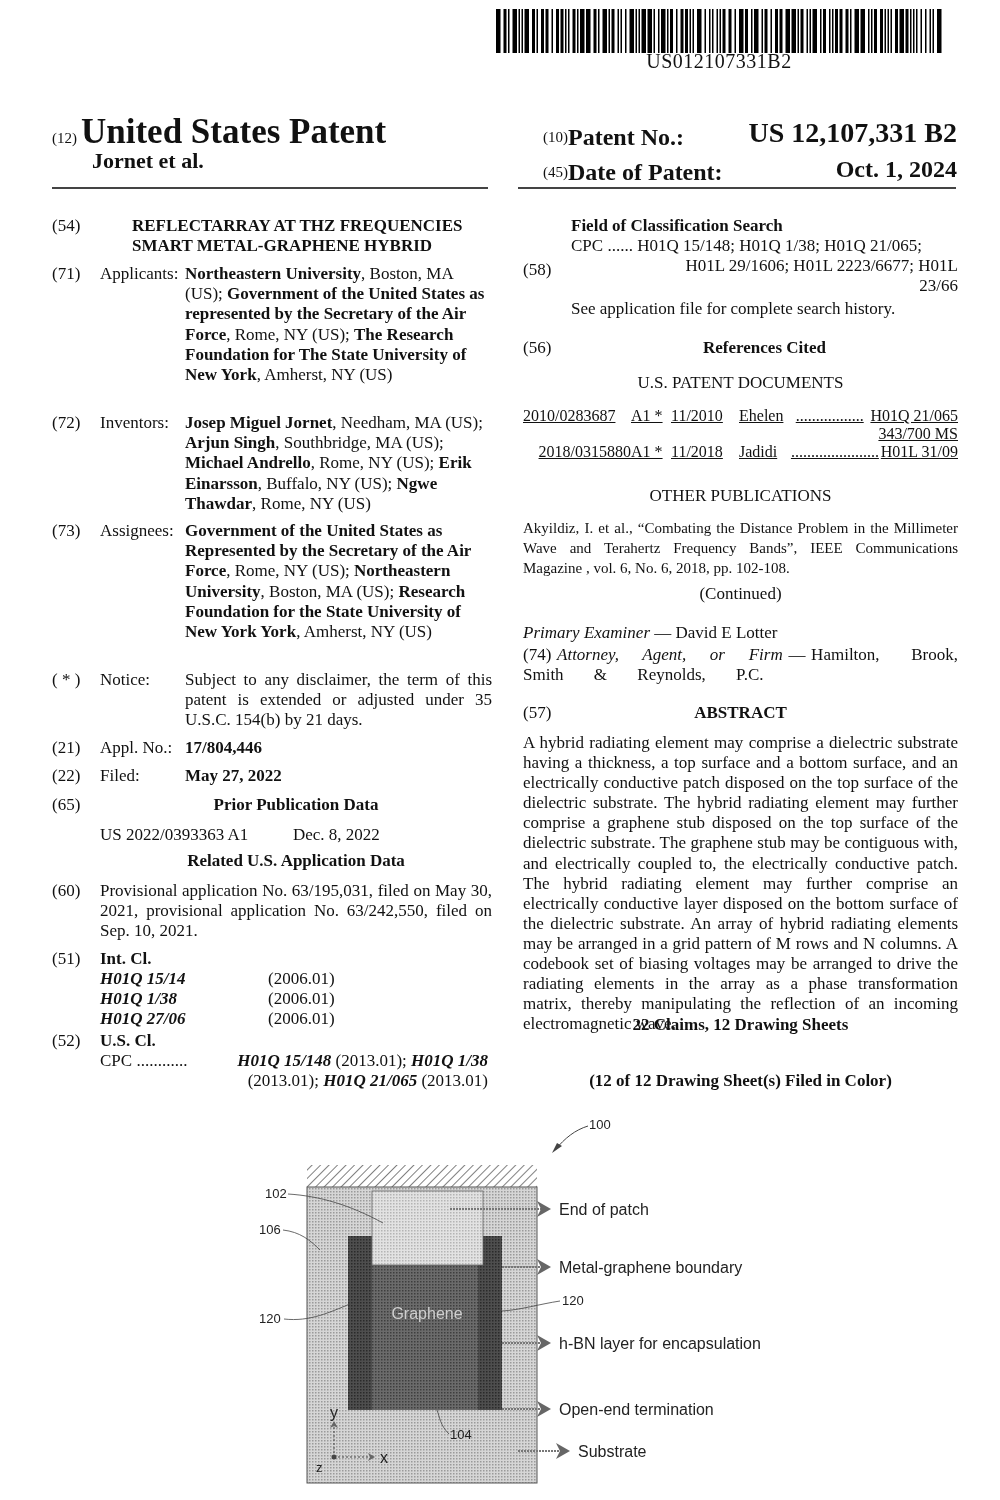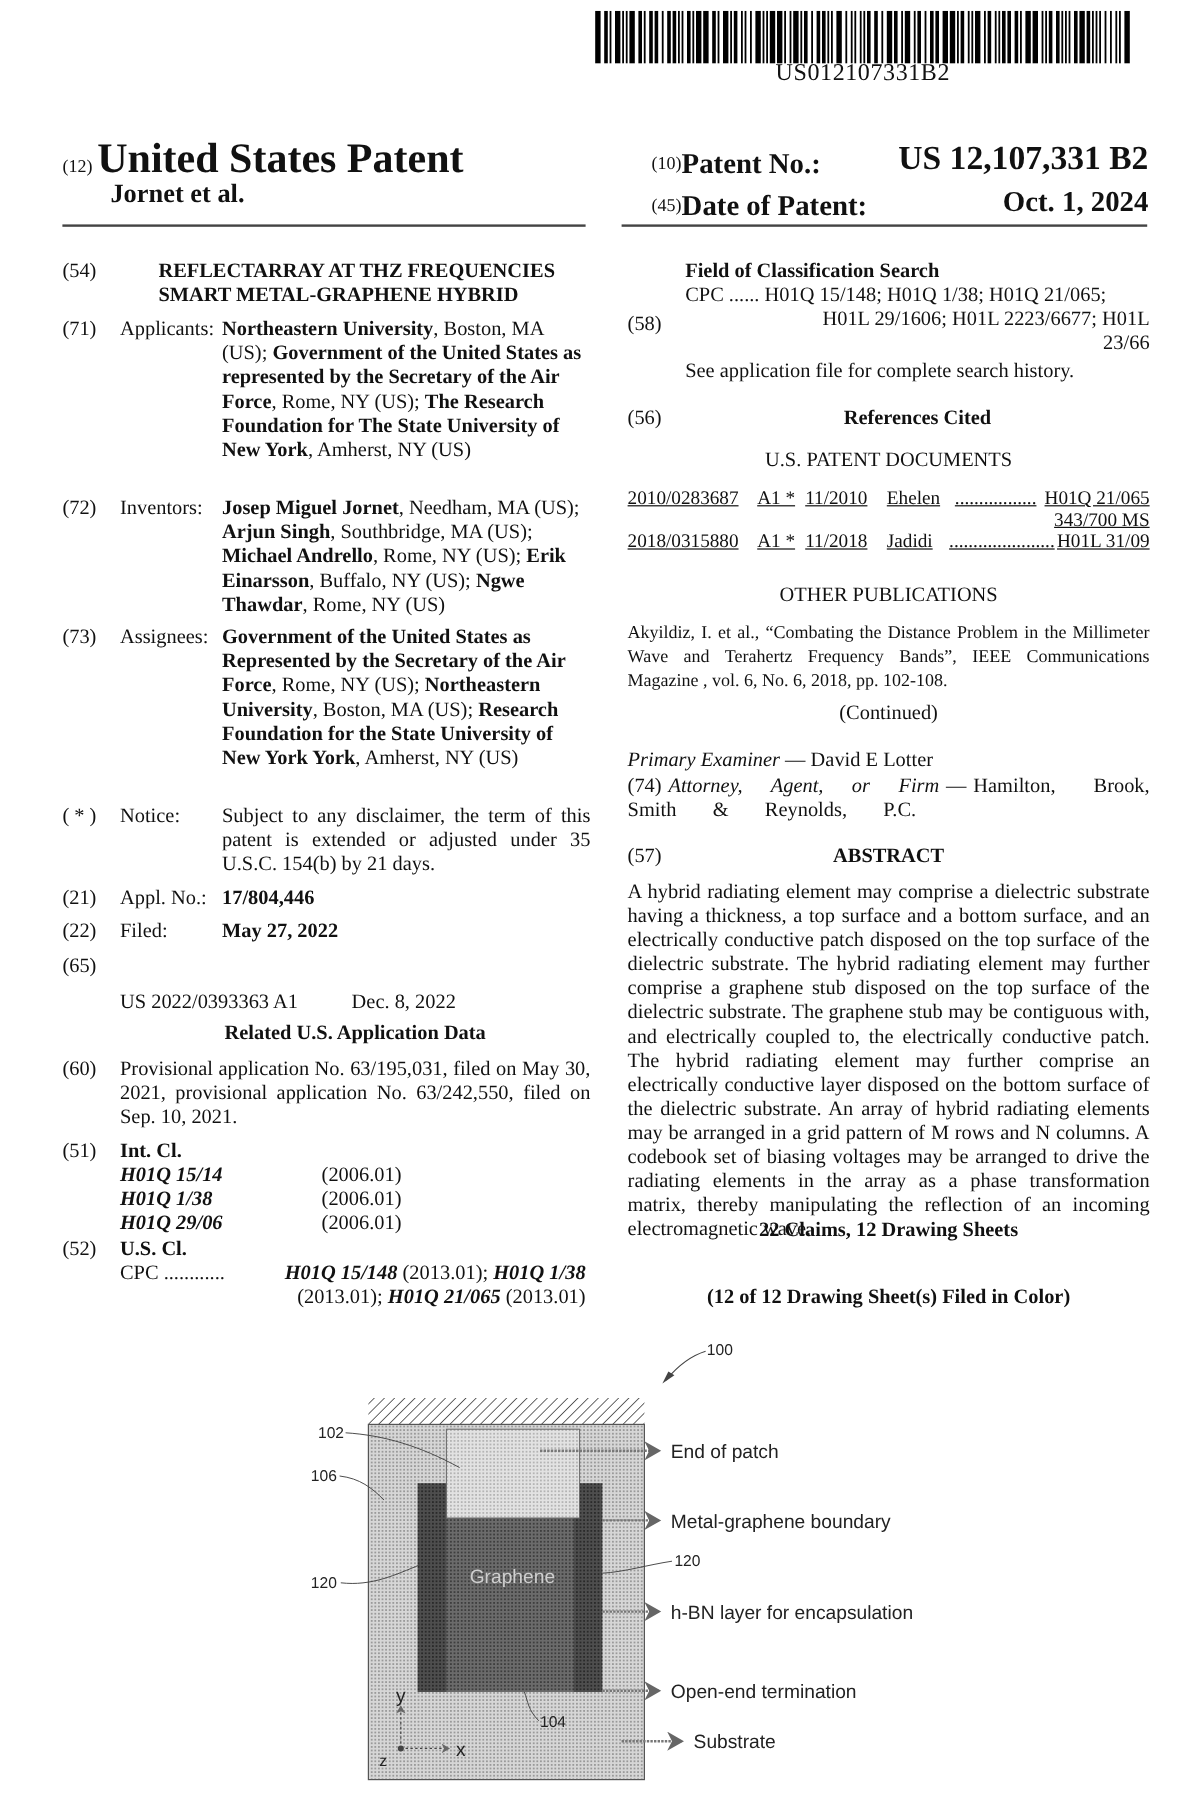--- a/index.html
+++ b/index.html
@@ -215,39 +215,40 @@
   </div>
 
   <div class="fld" style="top:766px;height:20px;">
     <span class="code">(22)</span>
     <span class="lab">Filed:</span>
     <div class="body b">May 27, 2022</div>
   </div>
 
   <div class="fld" style="top:795px;height:20px;">
     <span class="code">(65)</span>
+    <div class="b center" style="position:absolute;left:48px;width:392px;">Prior Publication Data</div>
   </div>
   <div class="fld" style="top:825px;height:20px;">
     <span style="position:absolute;left:48px;">US 2022/0393363 A1</span>
     <span style="position:absolute;left:241px;">Dec. 8, 2022</span>
   </div>
   <div class="fld b center" style="top:851px;height:20px;left:100px;width:392px;">Related U.S. Application Data</div>
 
   <div class="fld" style="top:881px;height:62px;">
     <span class="code">(60)</span>
     <div class="body justify" style="left:48px;width:392px;">Provisional application No. 63/195,031, filed on May 30, 2021, provisional application No. 63/242,550, filed on Sep. 10, 2021.</div>
   </div>
 
   <div class="fld" style="top:949px;height:80px;">
     <span class="code">(51)</span>
     <div class="b" style="position:absolute;left:48px;">Int. Cl.</div>
     <div id="intcl-list" style="position:absolute;left:48px;top:20px;width:300px;">
         <div style="position: relative; height: 20.2px;"><span class="bi">H01Q 15/14</span><span style="position: absolute; left: 168px;">(2006.01)</span></div>
         <div style="position: relative; height: 20.2px;"><span class="bi">H01Q 1/38</span><span style="position: absolute; left: 168px;">(2006.01)</span></div>
-        <div style="position: relative; height: 20.2px;"><span class="bi">H01Q 29/06</span><span style="position: absolute; left: 168px;">(2006.01)</span></div>
+        <div style="position: relative; height: 20.2px;"><span class="bi">H01Q 27/06</span><span style="position: absolute; left: 168px;">(2006.01)</span></div>
       </div>
   </div>
 
   <div class="fld" style="top:1031px;height:50px;">
     <span class="code">(52)</span>
     <div class="b" style="position:absolute;left:48px;">U.S. Cl.</div>
     <div id="uscl" style="position:absolute;left:48px;top:20px;width:388px;text-align:right;"><span style="float: left;">CPC ............ </span><span class="bi">H01Q 15/148</span><span> (2013.01); </span><span class="bi">H01Q 1/38</span><span> (2013.01); </span><span class="bi">H01Q 21/065</span><span> (2013.01)</span></div>
   </div>
 </div>
 
@@ -276,21 +277,21 @@
         <span style="width: 40px;">A1 *</span>
         <span style="width: 68px;">11/2010</span>
         <span style="width: 50px;">Ehelen</span>
         <span style="flex: 1 1 0%; overflow: hidden; text-align: center;">.................</span>
         <span style="text-align: right;">H01Q 21/065</span>
       </div>
       <div class="ref-row" style="justify-content: flex-end;">
         <span>343/700 MS</span>
       </div>
       <div class="ref-row">
-        <span style="width: 108px;">2018/0315880</span>
+        <span style="width: 108px; text-align: right;">2018/0315880</span>
         <span style="width: 40px;">A1 *</span>
         <span style="width: 68px;">11/2018</span>
         <span style="width: 50px;">Jadidi</span>
         <span style="flex: 1 1 0%; overflow: hidden; text-align: center;">......................</span>
         <span style="text-align: right;">H01L 31/09</span>
       </div>
     </div>
 
   <div class="rfld center" style="top:486px;height:20px;">OTHER PUBLICATIONS</div>
   <div class="rfld justify" style="top:518px;font-size:15px;line-height:20px;">Akyildiz, I. et al., “Combating the Distance Problem in the Millimeter Wave and Terahertz Frequency Bands”, IEEE Communications Magazine , vol. 6, No. 6, 2018, pp. 102-108.</div>

